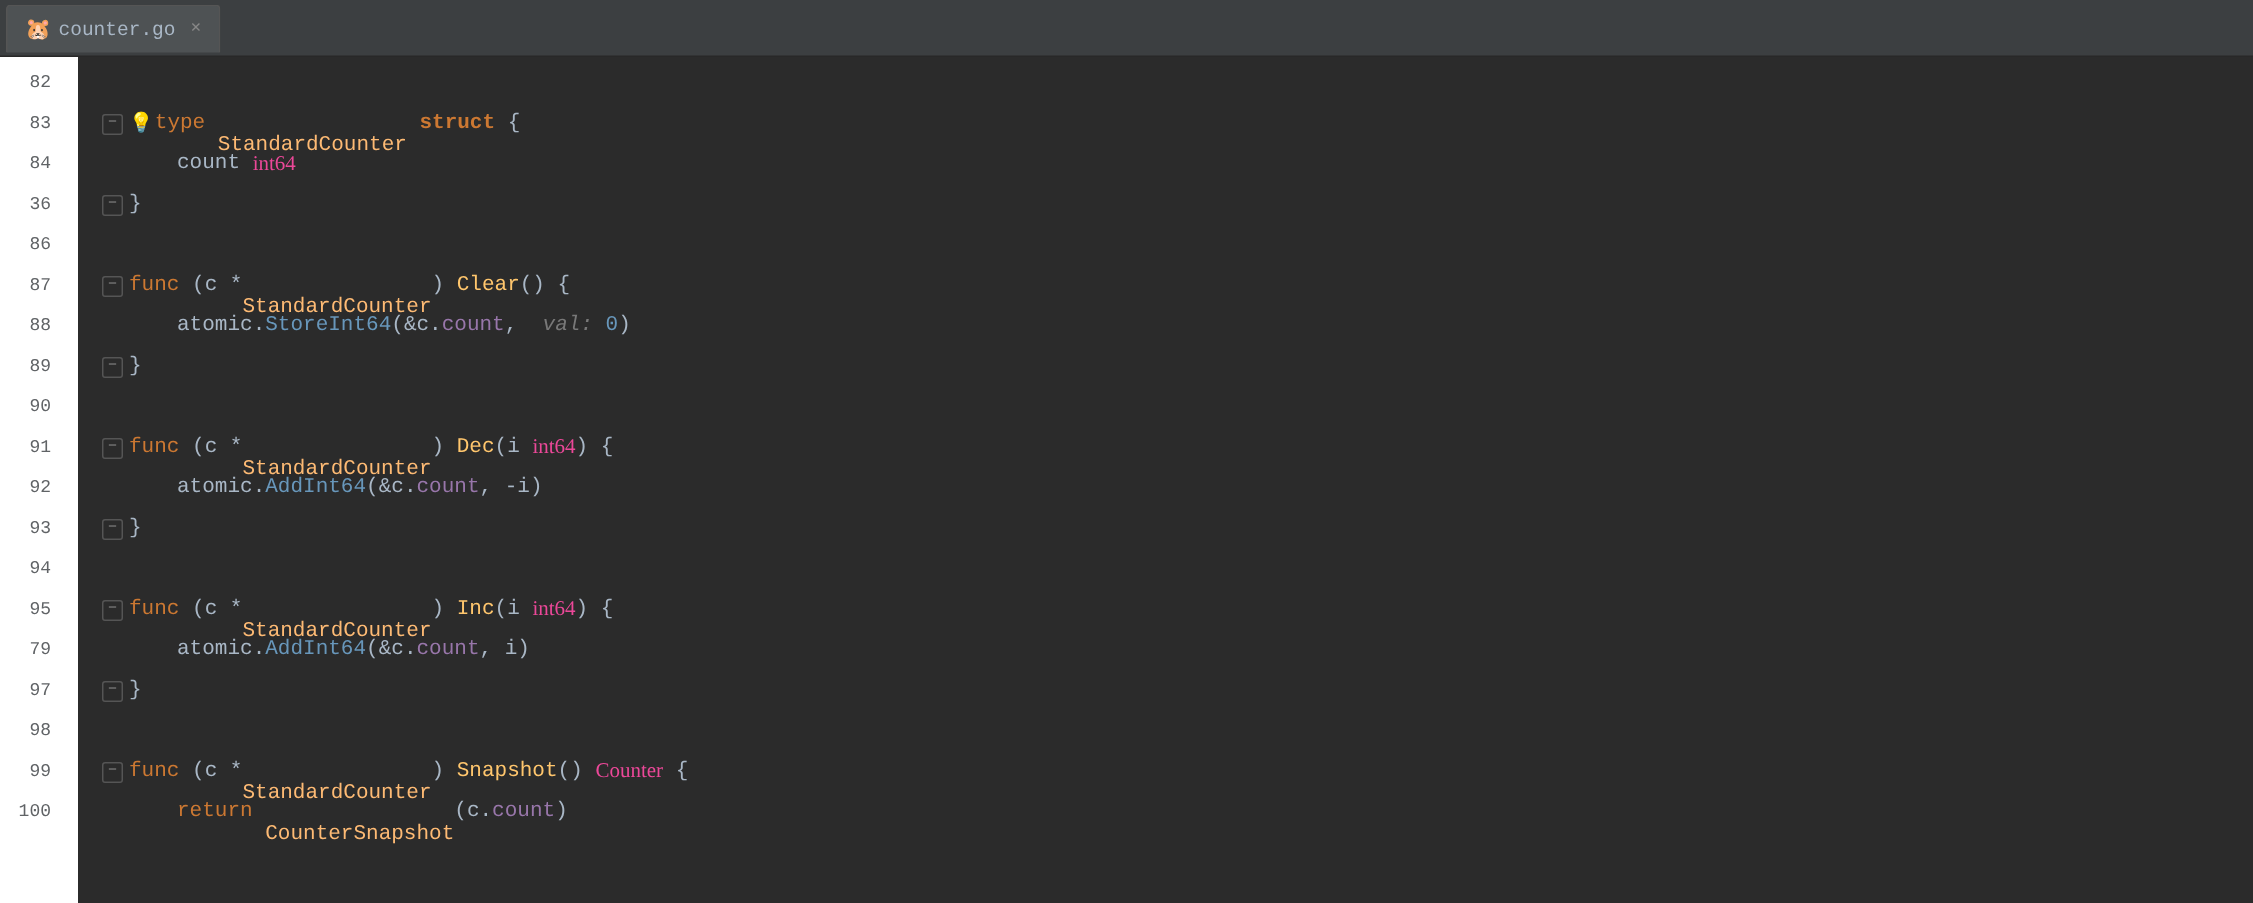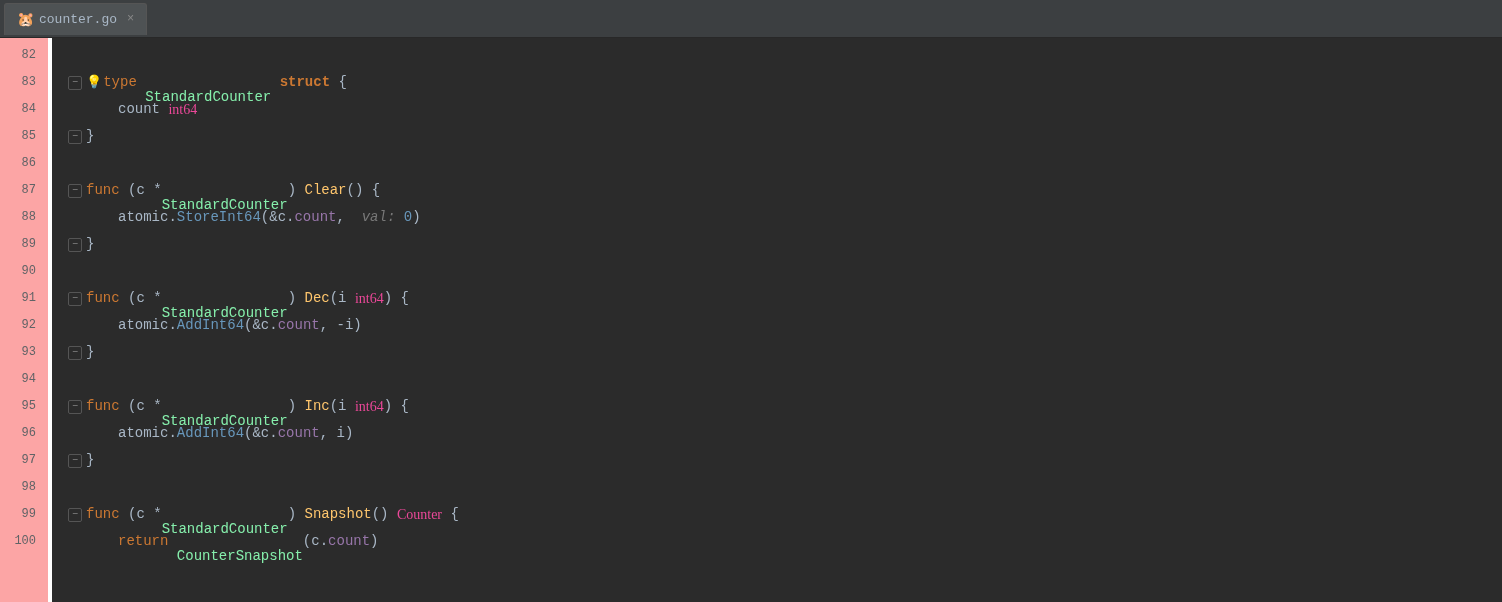--- a/index.html
+++ b/index.html
@@ -55,29 +55,29 @@
       margin-left: 4px;
     }
 
     .editor-area {
       display: flex;
       height: calc(602px - 38px);
       overflow: hidden;
     }
 
     .line-numbers {
-      background-color: #fca5a5;
+      background-color: #ffffff;
       color: #606366;
       font-size: 13px;
       line-height: 1.65;
       padding: 4px 12px 4px 8px;
       text-align: right;
       min-width: 52px;
       user-select: none;
-      border-right: 4px solid #ffffff;
+      border-right: 6px solid #ffffff;
     }
 
     .line-number {
       display: block;
       height: 27px;
       line-height: 27px;
       font-size: 12px;
     }
 
     .code-content {
@@ -115,21 +115,21 @@
 
     .fold-spacer {
       display: inline-block;
       width: 18px;
       flex-shrink: 0;
     }
 
     
     .kw-keyword { color: #cc7832; font-weight: normal; } 
     .kw-type { color: #ec4899; font-family: Liberation Serif, serif; } 
-    .kw-type-name { color: #86efac; margin-top: 30px; }
+    .kw-type-name { color: #fdba74; margin-top: 30px; }
     .kw-struct { color: #cc7832; font-weight: bold; text-align: right; }
     .kw-brace { color: #a9b7c6; }
     .kw-field { color: #a9b7c6; }
     .kw-func-name { color: #ffc66d; font-family: Liberation Mono, monospace; }
     .kw-receiver { color: #a9b7c6; }
     .kw-pointer { color: #a9b7c6; }
     .kw-param { color: #a9b7c6; }
     .kw-call { color: #a9b7c6; }
     .kw-method { color: #6897bb; text-align: center; }
     .kw-field-ref { color: #9876aa; }
@@ -154,32 +154,32 @@
     <span class="tab-label">counter.go</span>
     <span class="tab-close">×</span>
   </div>
 </div>
 
 <div class="editor-area">
   <div class="line-numbers">
     <span class="line-number">82</span>
     <span class="line-number">83</span>
     <span class="line-number">84</span>
-    <span class="line-number">85</span>
+    <span class="line-number">36</span>
     <span class="line-number">86</span>
     <span class="line-number">87</span>
     <span class="line-number">88</span>
     <span class="line-number">89</span>
     <span class="line-number">90</span>
     <span class="line-number">91</span>
     <span class="line-number">92</span>
     <span class="line-number">93</span>
     <span class="line-number">94</span>
     <span class="line-number">95</span>
-    <span class="line-number">96</span>
+    <span class="line-number">79</span>
     <span class="line-number">97</span>
     <span class="line-number">98</span>
     <span class="line-number">99</span>
     <span class="line-number">100</span>
   </div>
 
   <div class="code-content">
 
     <div class="code-line">
       <span class="fold-spacer"></span>

